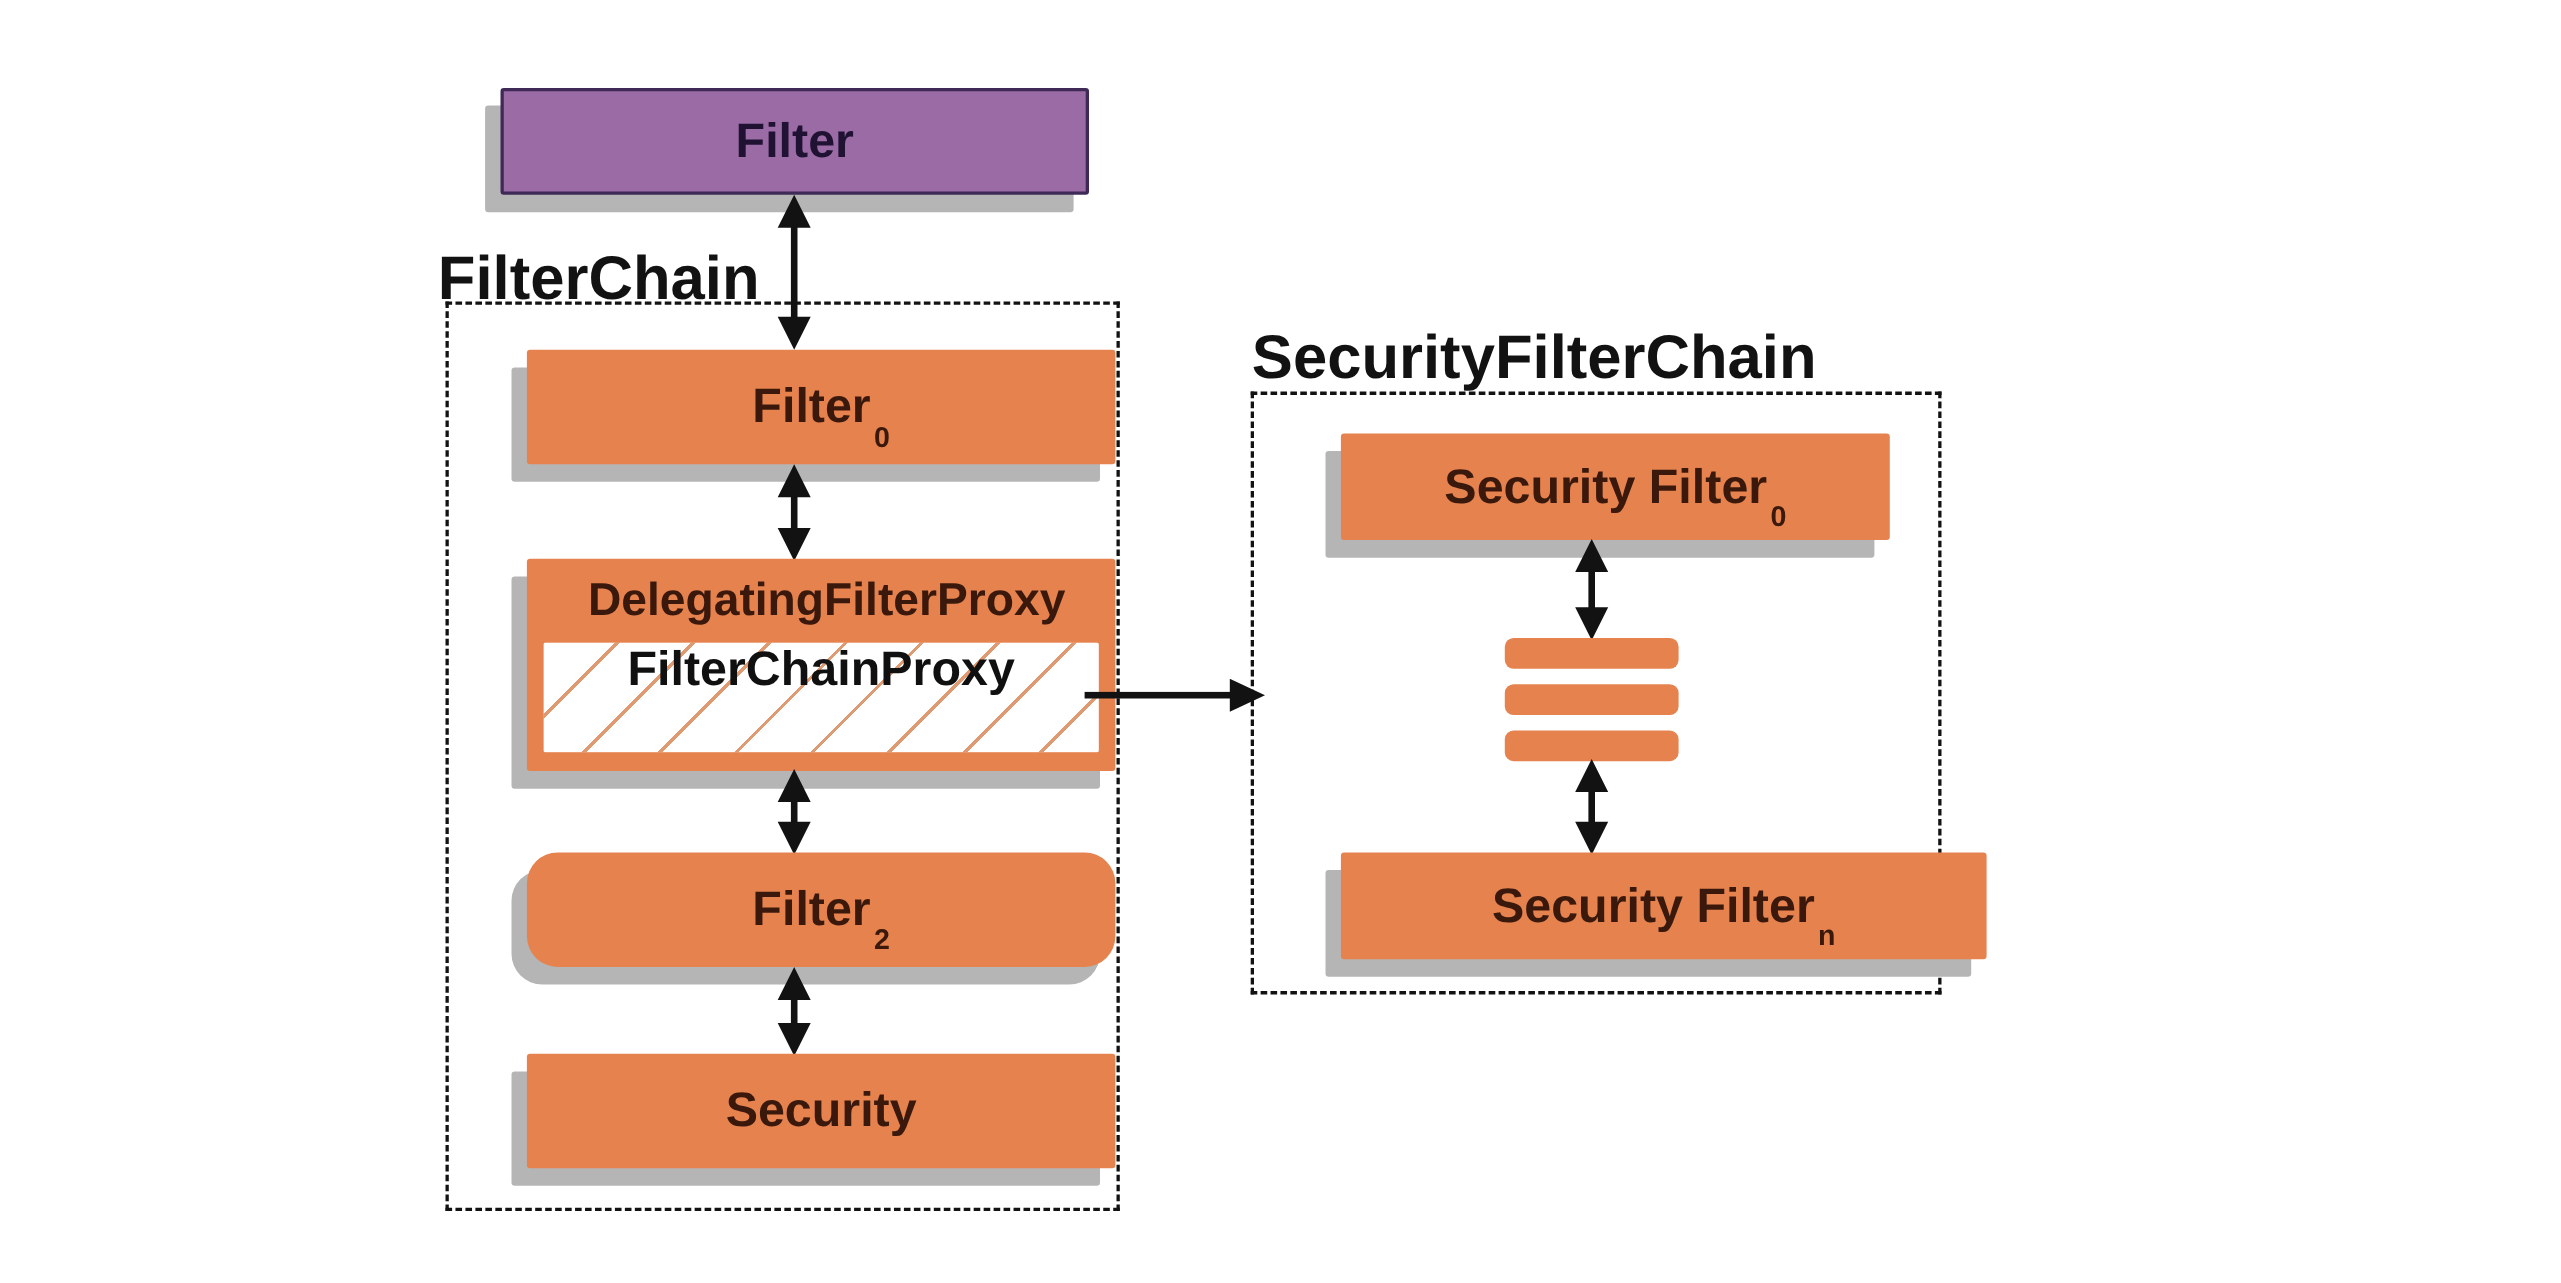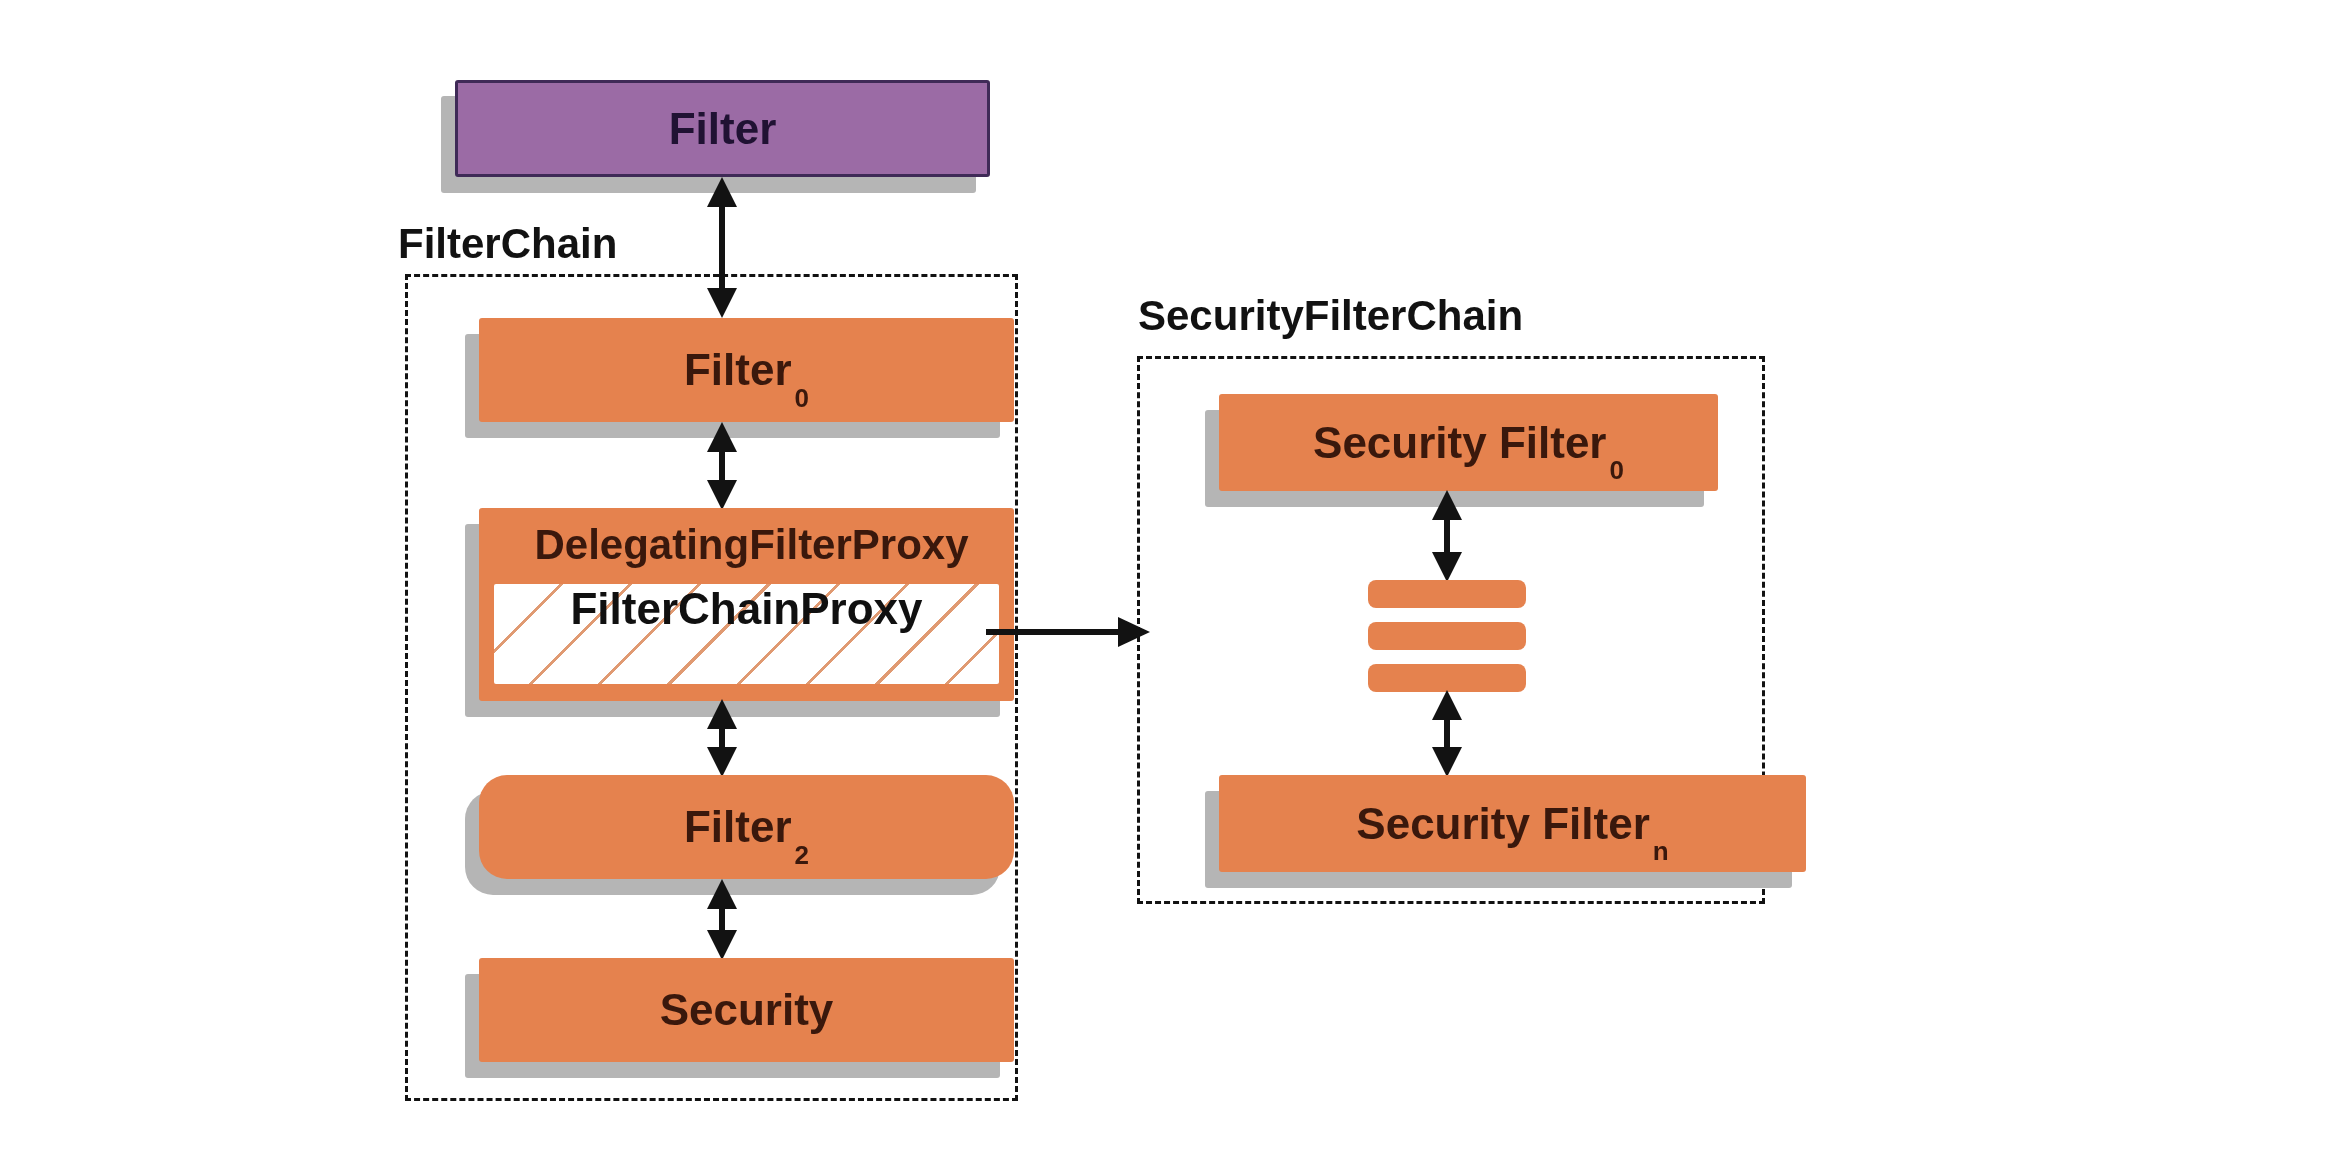--- a/index.html
+++ b/index.html
@@ -42,21 +42,21 @@
     color:var(--purple-text);
     box-shadow:-14px 16px 0 var(--shadow);
   }
   .box-label{font-size:44px;white-space:nowrap;}
   .box-label sub{
     font-size:26px;line-height:0;
     position:relative;top:12px;margin-left:3px;
   }
   .group-label{
     position:absolute;
-    font-size:42px;font-weight:bold;
+    font-size:56px;font-weight:bold;
     color:var(--label-text);white-space:nowrap;
   }
   .dashed{
     position:absolute;
     border:3px dashed var(--line);
     background:transparent;
   }
   
   .dfp{
     flex-direction:column;justify-content:flex-start;

